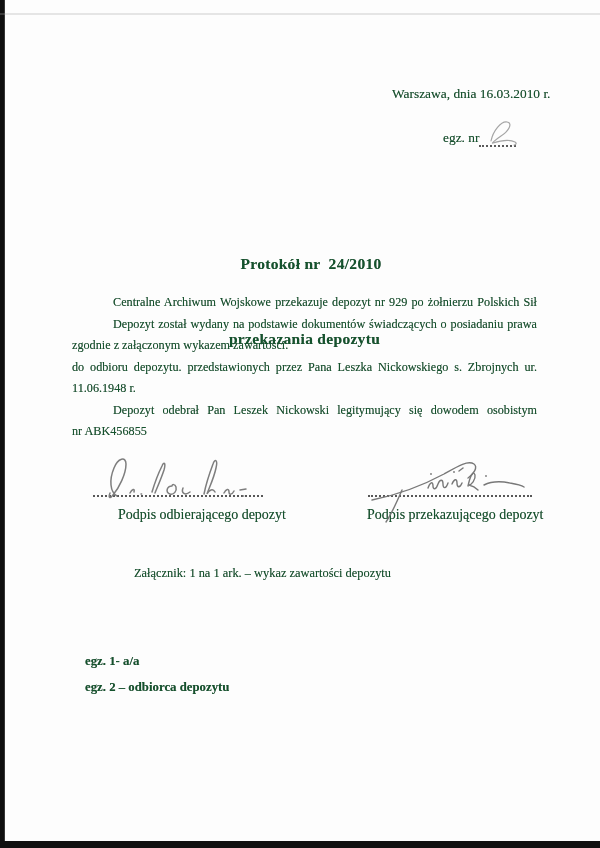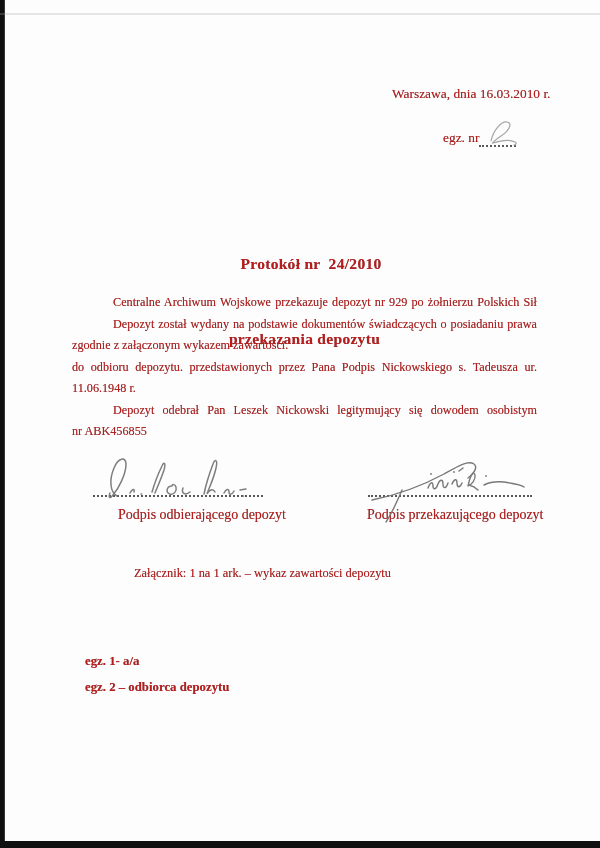--- a/index.html
+++ b/index.html
@@ -1,20 +1,20 @@
 <!DOCTYPE html>
 <html><head>
 <meta charset="utf-8">
 <style>
   html,body{margin:0;padding:0;background:#e9e9e9;}
   .page{
     position:relative;width:600px;height:848px;overflow:hidden;
     background:#fdfdfd;
     font-family:"Liberation Serif","DejaVu Serif",serif;
-    color:#b91c1c;
+    color:#14532d;
     text-shadow:0 0 .5px rgba(58,58,58,.55);
   }
   
   .edge-left{position:absolute;left:0;top:0;width:5px;height:848px;background:linear-gradient(90deg,#0f0f0f 70%,#4a4a4a);}
   .edge-bottom{position:absolute;left:0;top:841px;width:600px;height:7px;background:#101010;}
   .edge-topline{position:absolute;left:0;top:13px;width:600px;height:2px;background:rgba(170,170,170,.28);}
   
   .city-date{position:absolute;left:392px;top:86px;font-size:13.4px;}
   .copy-line{position:absolute;left:443px;top:130px;font-size:13.4px;}
   .copy-dots{position:absolute;left:479px;top:131px;width:37px;height:14px;border-bottom:2px dotted #5a5a5a;}
@@ -61,21 +61,21 @@
 
   <div class="title">
     <div class="t1">Protokół nr  24/2010</div>
     <div class="t2">przekazania depozytu</div>
   </div>
 
   <div class="body">
     <div class="bl ind j">Centralne Archiwum Wojskowe przekazuje depozyt nr 929 po żołnierzu Polskich Sił</div>
     <div class="bl ind j">Depozyt został wydany na podstawie dokumentów świadczących o posiadaniu prawa</div>
     <div class="bl">zgodnie z załączonym wykazem zawartości.</div>
-    <div class="bl j">do odbioru depozytu. przedstawionych przez Pana Podpis Nickowskiego s. Tadeusza ur.</div>
+    <div class="bl j">do odbioru depozytu. przedstawionych przez Pana Leszka Nickowskiego s. Zbrojnych ur.</div>
     <div class="bl">11.06.1948 r.</div>
     <div class="bl ind j">Depozyt odebrał Pan Leszek Nickowski legitymujący się dowodem osobistym</div>
     <div class="bl">nr ABK456855</div>
   </div>
 
   <svg class="sig-svg sig-left" width="165" height="52" viewBox="0 0 165 52">
     <g fill="none" stroke="#7e7e7e" stroke-width="1.5" stroke-linecap="round">
       <path d="M31,44 C24,40 23,28 28,16 C32,6 40,4 40,12 C40,22 33,36 27,43 C24,47 22,46 24,41"></path>
       <path d="M44,41 C46,37 49,36 48,40"></path>
       <path d="M55,42 l0.6,0"></path>

